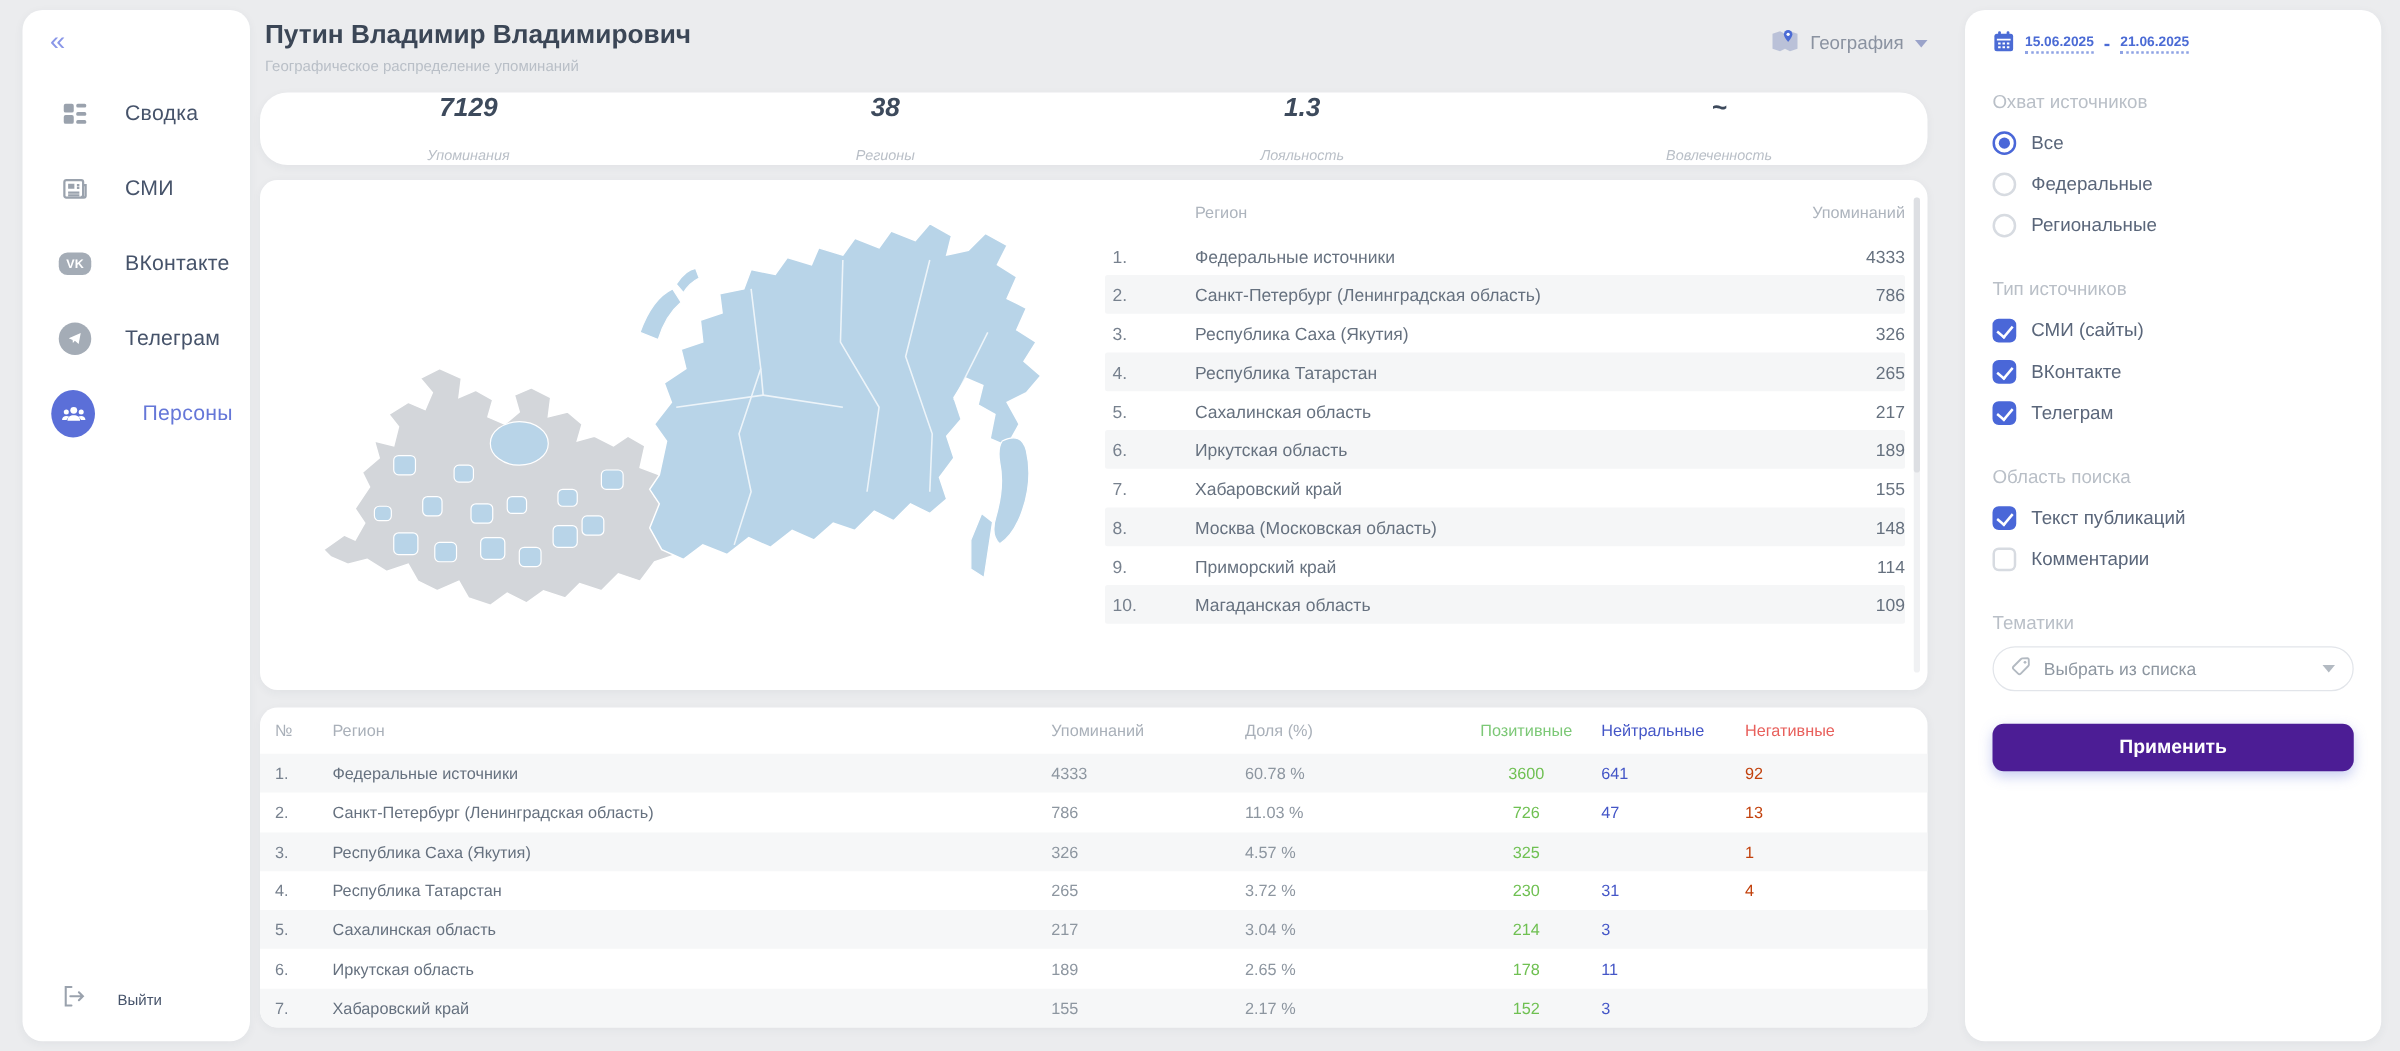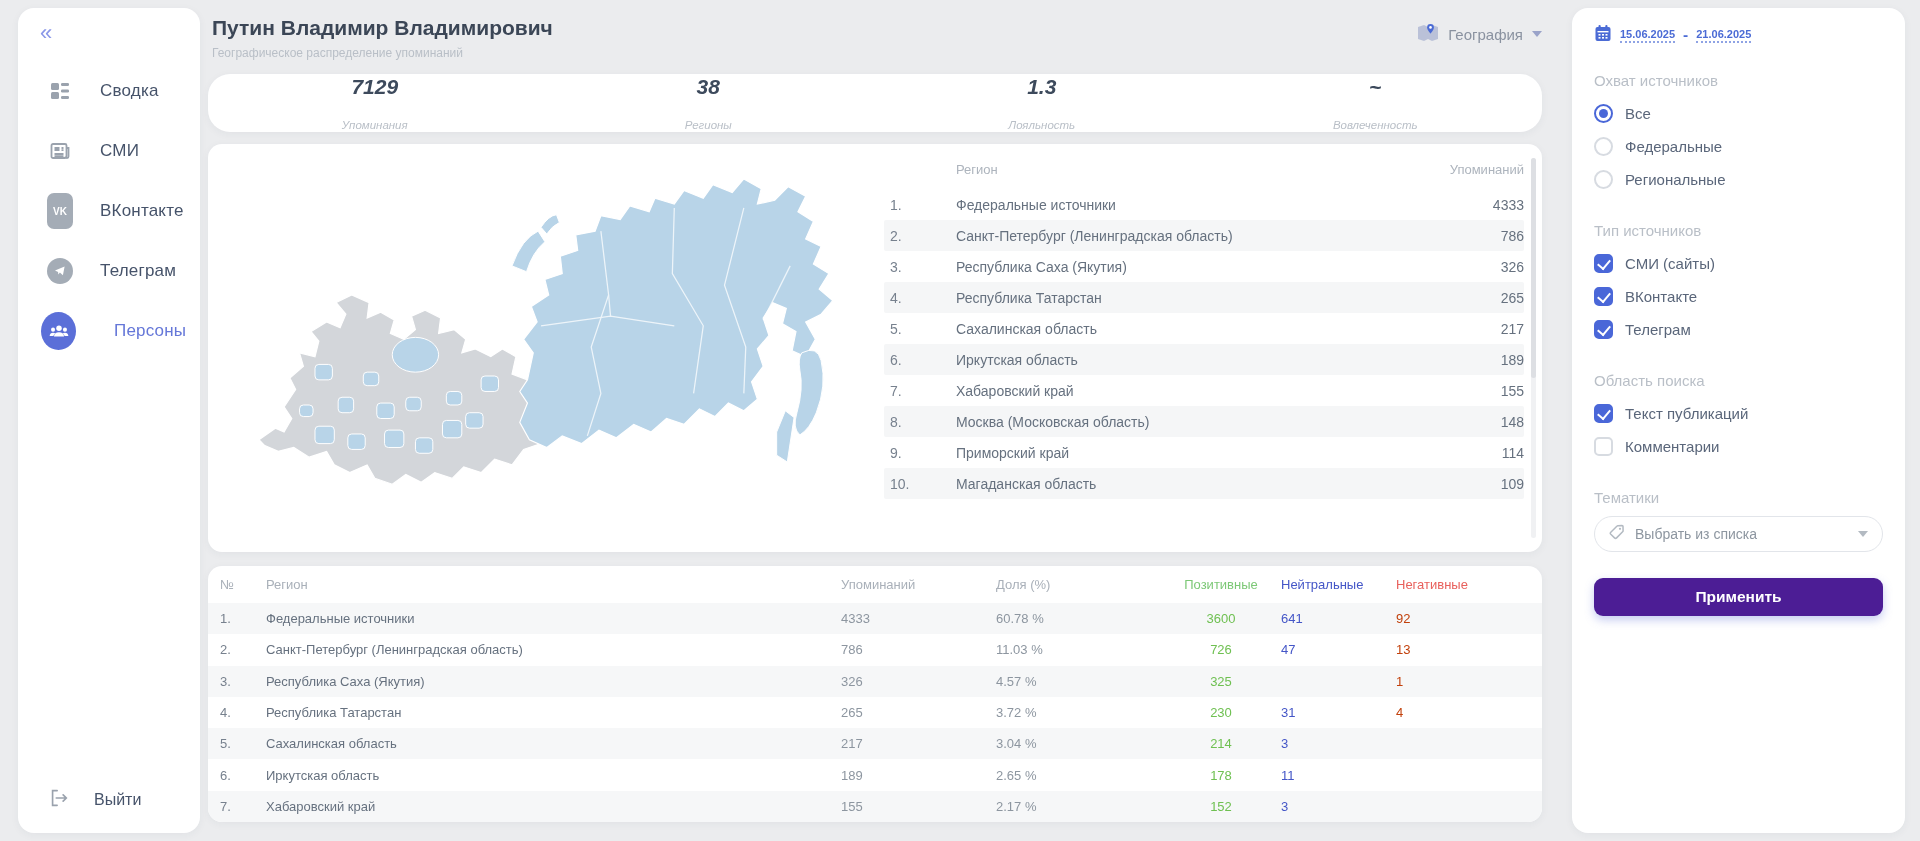--- a/index.html
+++ b/index.html
@@ -10,24 +10,24 @@
 
   
   .sidebar { position:absolute; left:18px; top:8px; width:182px; bottom:8px; }
   .collapse-btn { position:absolute; left:22px; top:14px; font-size:22px; color:#8a97e8; cursor:pointer; line-height:1; }
   .nav { position:absolute; top:58px; left:0; right:0; }
   .nav-item { display:flex; align-items:center; gap:24px; padding:0 0 0 26px; height:50px; margin-bottom:10px; cursor:pointer; }
   .nav-item .ico { width:32px; height:32px; display:flex; align-items:center; justify-content:center; flex:0 0 32px; }
   .nav-item .lbl { font-size:17px; color:#46536a; letter-spacing:.2px; }
   .nav-item.active .lbl { color:#6577d8;margin-left:14px; }
   .ico-circle { width:38px; height:38px; border-radius:50%; background:#5b6fd8; display:flex; align-items:center; justify-content:center; margin-left:-3px; }
-  .badge-sq { width:26px; height:36px; border-radius:7px; background:#a4acb6; color:#fff; font-size:10px; font-weight:bold; display:flex; align-items:center; justify-content:center; }
+  .badge-sq { width:26px; height:18px; border-radius:7px; background:#a4acb6; color:#fff; font-size:10px; font-weight:bold; display:flex; align-items:center; justify-content:center; }
   .badge-ci { width:26px; height:26px; border-radius:50%; background:#a4acb6; color:#fff; display:flex; align-items:center; justify-content:center; }
   .logout { position:absolute; bottom:20px; left:0; right:0; display:flex; align-items:center; gap:24px; padding-left:30px; cursor:pointer; }
-  .logout .lbl { font-size:16px; color:#46536a; }
+  .logout .lbl { font-size:12px; color:#46536a; }
 
   
   .main { position:absolute; left:202px; top:0; width:1346px; height:667px; }
   .main-header { display:flex; justify-content:space-between; align-items:flex-start; padding:16px 6px 0 10px; }
   .page-title { font-size:21px; font-weight:bold; color:#3b4656; }
   .page-subtitle { font-size:12px; color:#b9bfc7; margin-top:6px; }
   .geo-select { display:flex; align-items:center; gap:9px; margin-top:6px; cursor:pointer; }
   .geo-select .lbl { font-size:15px; color:#8a92a0; }
   .caret { width:0; height:0; border-left:5px solid transparent; border-right:5px solid transparent; border-top:6px solid #9aa3c9; }
 

